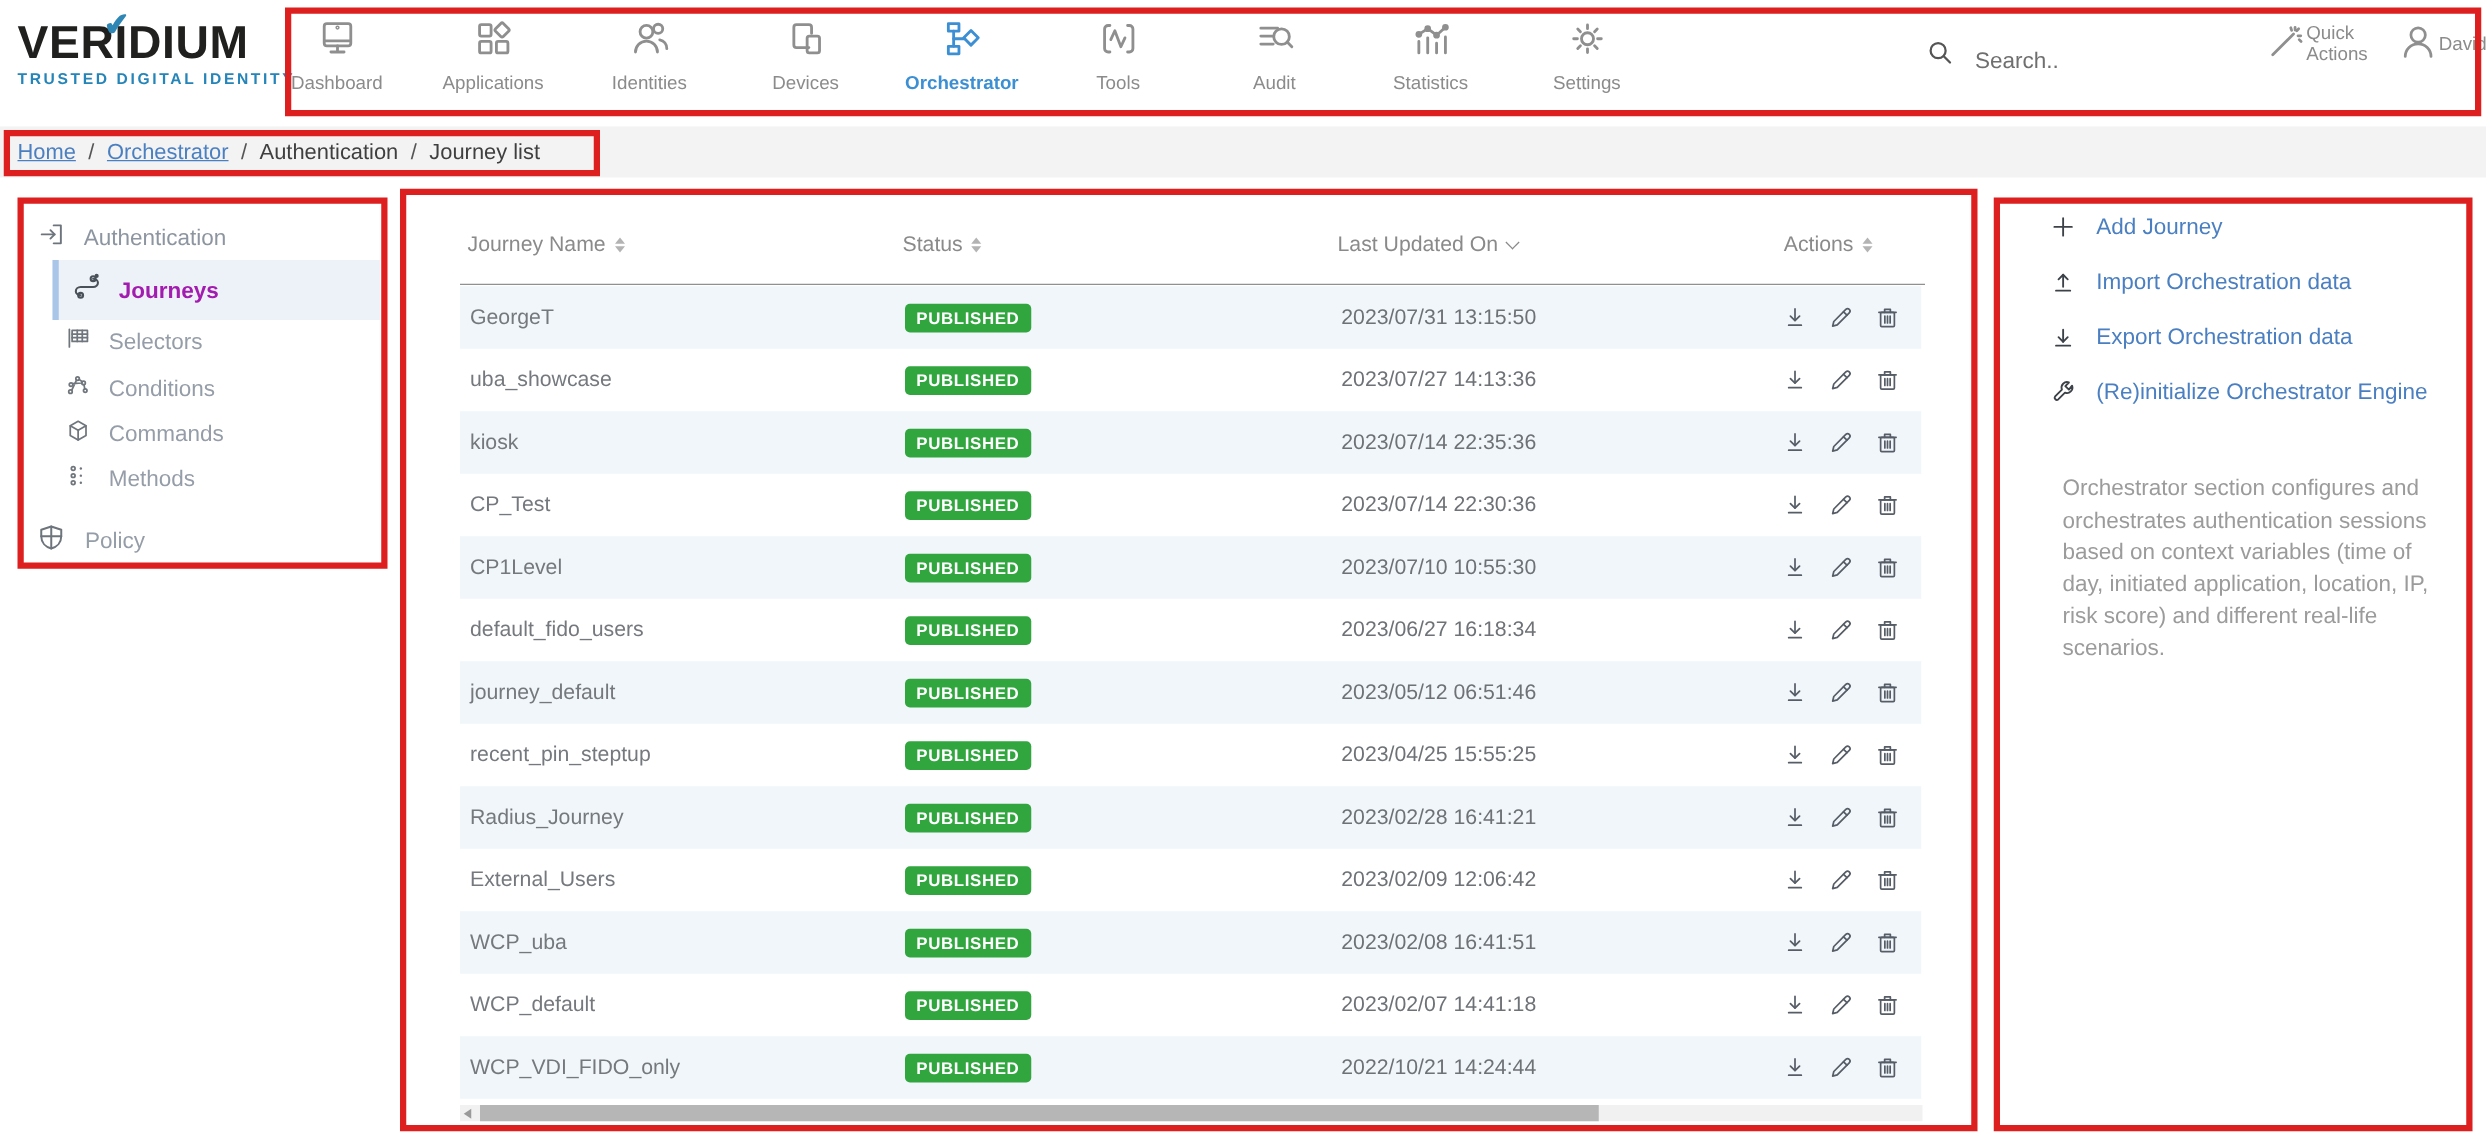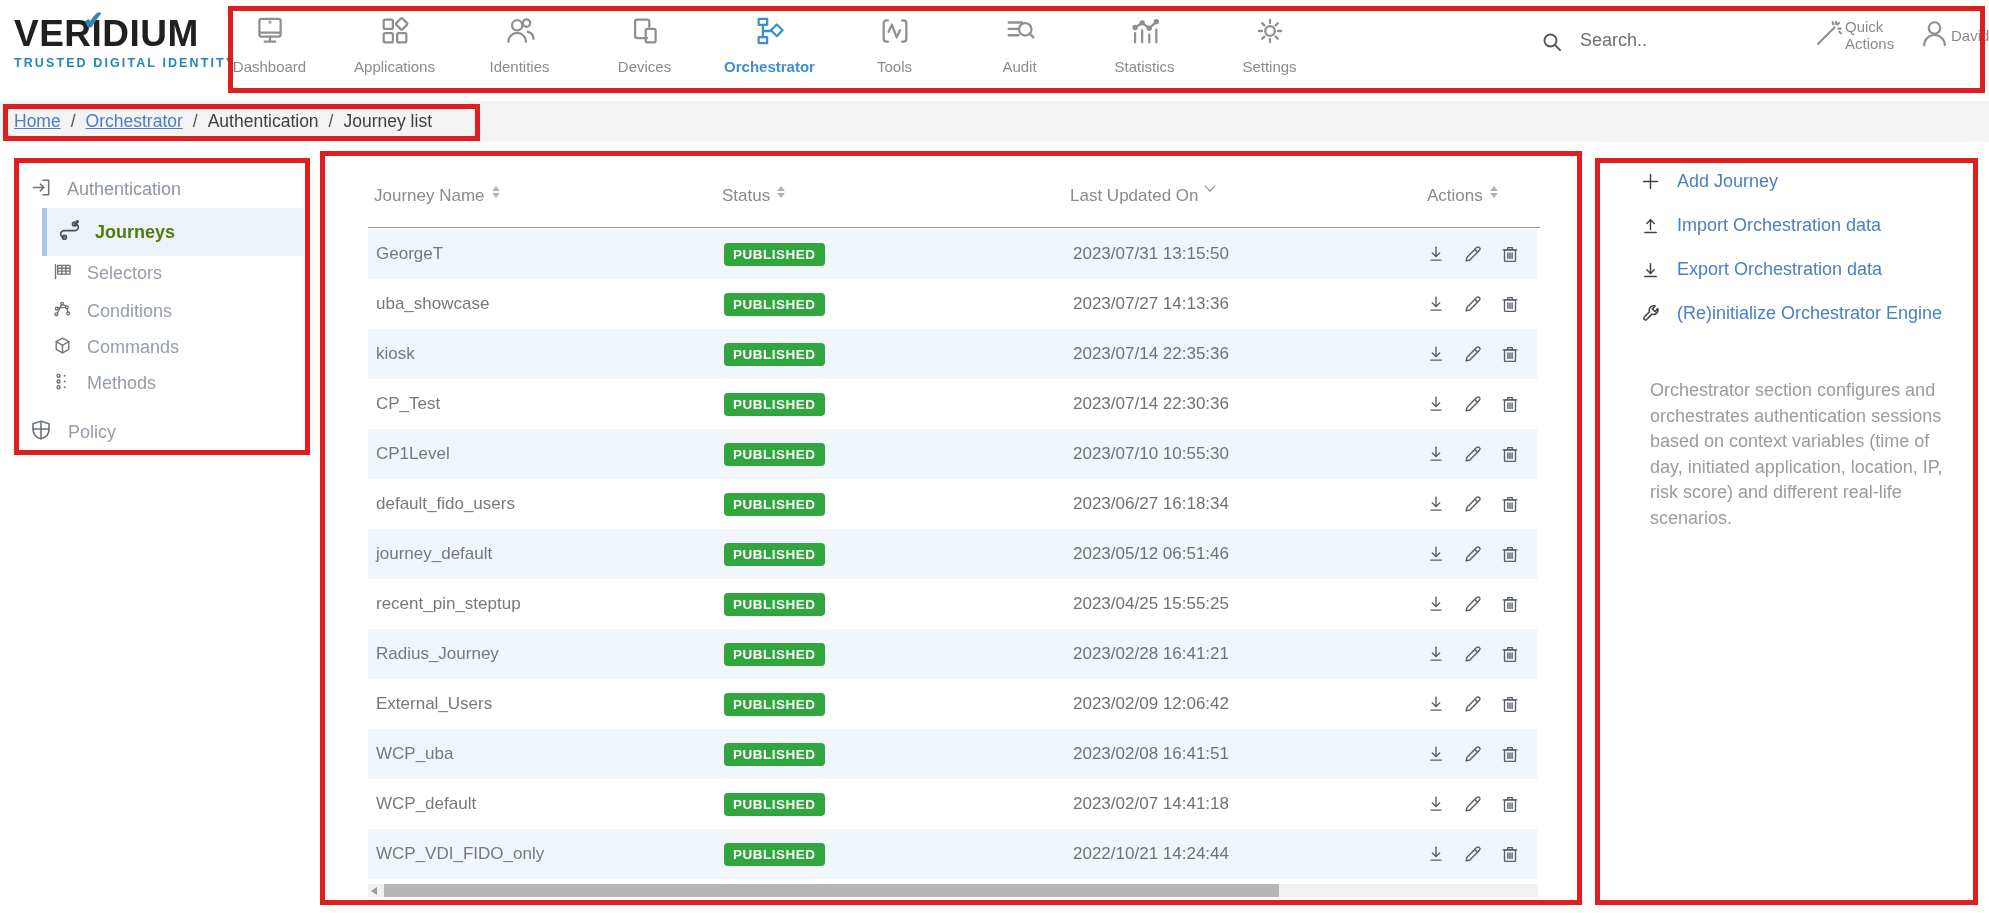--- a/index.html
+++ b/index.html
@@ -22,52 +22,52 @@
   .iwrap{position:relative;display:inline-block}
   .check{position:absolute;top:-14px;left:-9px;color:#2e86b5;font-size:25px;transform:rotate(-4deg)}
   .tagline{font-size:12.5px;font-weight:bold;color:#2585b8;letter-spacing:2.1px;margin-top:0;white-space:nowrap}
   .nav{position:absolute;left:207px;top:8px;display:flex}
   .nav-item{width:125px;height:82px;display:flex;flex-direction:column;align-items:center;justify-content:flex-start;cursor:pointer}
   .nav-icon{height:46px;display:flex;align-items:center;justify-content:center}
   .nav-icon svg{width:34px;height:34px}
   .nav-label{font-size:15px;color:#8b8b8b;margin-top:4px}
   .nav-item.active .nav-label{color:var(--accent);font-weight:bold}
   .nav-item.active svg{stroke:var(--accent)}
-  .search{position:absolute;left:1540px;top:30px;width:252px;display:flex;align-items:flex-start;gap:16px;border-bottom:1px solid #b8b8b8;padding-bottom:30px}
+  .search{position:absolute;left:1540px;top:30px;width:252px;display:flex;align-items:flex-end;gap:16px;border-bottom:1px solid #b8b8b8;padding-bottom:30px}
   .search svg{width:24px;height:24px;stroke:#555;stroke-width:1.8}
   .search input{border:none;outline:none;background:transparent;font-size:18px;color:#777;width:190px;font-family:inherit}
   .search input::placeholder{color:#6f6f6f}
   .hdr-mini{position:absolute;top:10px;display:flex;flex-direction:row;align-items:center;cursor:pointer}
   .hdr-mini .nav-icon svg{width:33px;height:33px}
   .hdr-mini .nav-label{margin-top:4px}
 
   
   .crumbbar{position:absolute;left:0;top:101px;width:1989px;height:41px;background:var(--breadcrumb-bg)}
   .crumbs{position:absolute;left:14px;top:0;height:41px;display:flex;align-items:center;gap:10px;font-size:17.5px}
   .crumb-link{color:var(--link);text-decoration:underline;cursor:pointer}
   .crumb-cur{color:#3f3f3f}
   .crumb-sep{color:#555}
 
   
   .sb-auth{position:absolute;left:30px;top:176px;display:flex;align-items:center;gap:14px}
   .sb-auth svg{width:23px;height:23px;stroke:#6d747c}
   .sb-auth .lbl{font-size:18px;color:#8d95a0}
   .sb-active{position:absolute;left:42px;top:208px;width:262px;height:48px;background:var(--active-bg);border-left:5px solid var(--active-bar);display:flex;align-items:center;padding-left:10px;cursor:pointer}
   .sb-active svg{width:25px;height:25px;stroke:#4a5158}
-  .sb-active .lbl{font-size:18px;font-weight:bold;color:#4d7c0f;margin-left:13px}
+  .sb-active .lbl{font-size:18px;font-weight:bold;color:#a21caf;margin-left:13px}
   .sb-item{position:absolute;left:52px;height:30px;display:flex;align-items:center;gap:14px;cursor:pointer}
   .sb-item svg{width:21px;height:21px;stroke:#70767d}
   .sb-item .lbl{font-size:18px;color:#959da8}
   .sb-policy{position:absolute;left:29px;top:417px;height:30px;display:flex;align-items:center;gap:15px;cursor:pointer}
   .sb-policy svg{width:24px;height:24px;stroke:#6d747c}
   .sb-policy .lbl{font-size:18px;color:#959da8}
 
   
   .thead{position:absolute;left:368px;top:186px;width:1172px;height:34px}
-  .th{position:absolute;top:0;display:flex;align-items:flex-start;gap:7px;font-size:17px;color:#8a8a8a;cursor:pointer}
+  .th{position:absolute;top:0;display:flex;align-items:center;gap:7px;font-size:17px;color:#8a8a8a;cursor:pointer}
   .sort{display:flex;flex-direction:column;gap:2px;align-items:center}
   .tri{width:0;height:0;border-left:4px solid transparent;border-right:4px solid transparent;display:block}
   .tri-u{border-bottom:5px solid #b3b3b3}
   .tri-d{border-top:5px solid #b3b3b3}
   .chev{width:8px;height:8px;border-right:1.8px solid #8a8a8a;border-bottom:1.8px solid #8a8a8a;transform:rotate(45deg);margin-top:-4px}
   .thead-line{position:absolute;left:368px;top:227px;width:1172px;height:1px;background:#909090}
   .rows{position:absolute;left:368px;top:229px;width:1169px}
   .trow{position:relative;width:1169px;height:50px}
   .trow:nth-child(odd){background:var(--row-alt)}
   .cell{position:absolute;top:0;height:50px;display:flex;align-items:center;font-size:17px;color:#6e7276}

